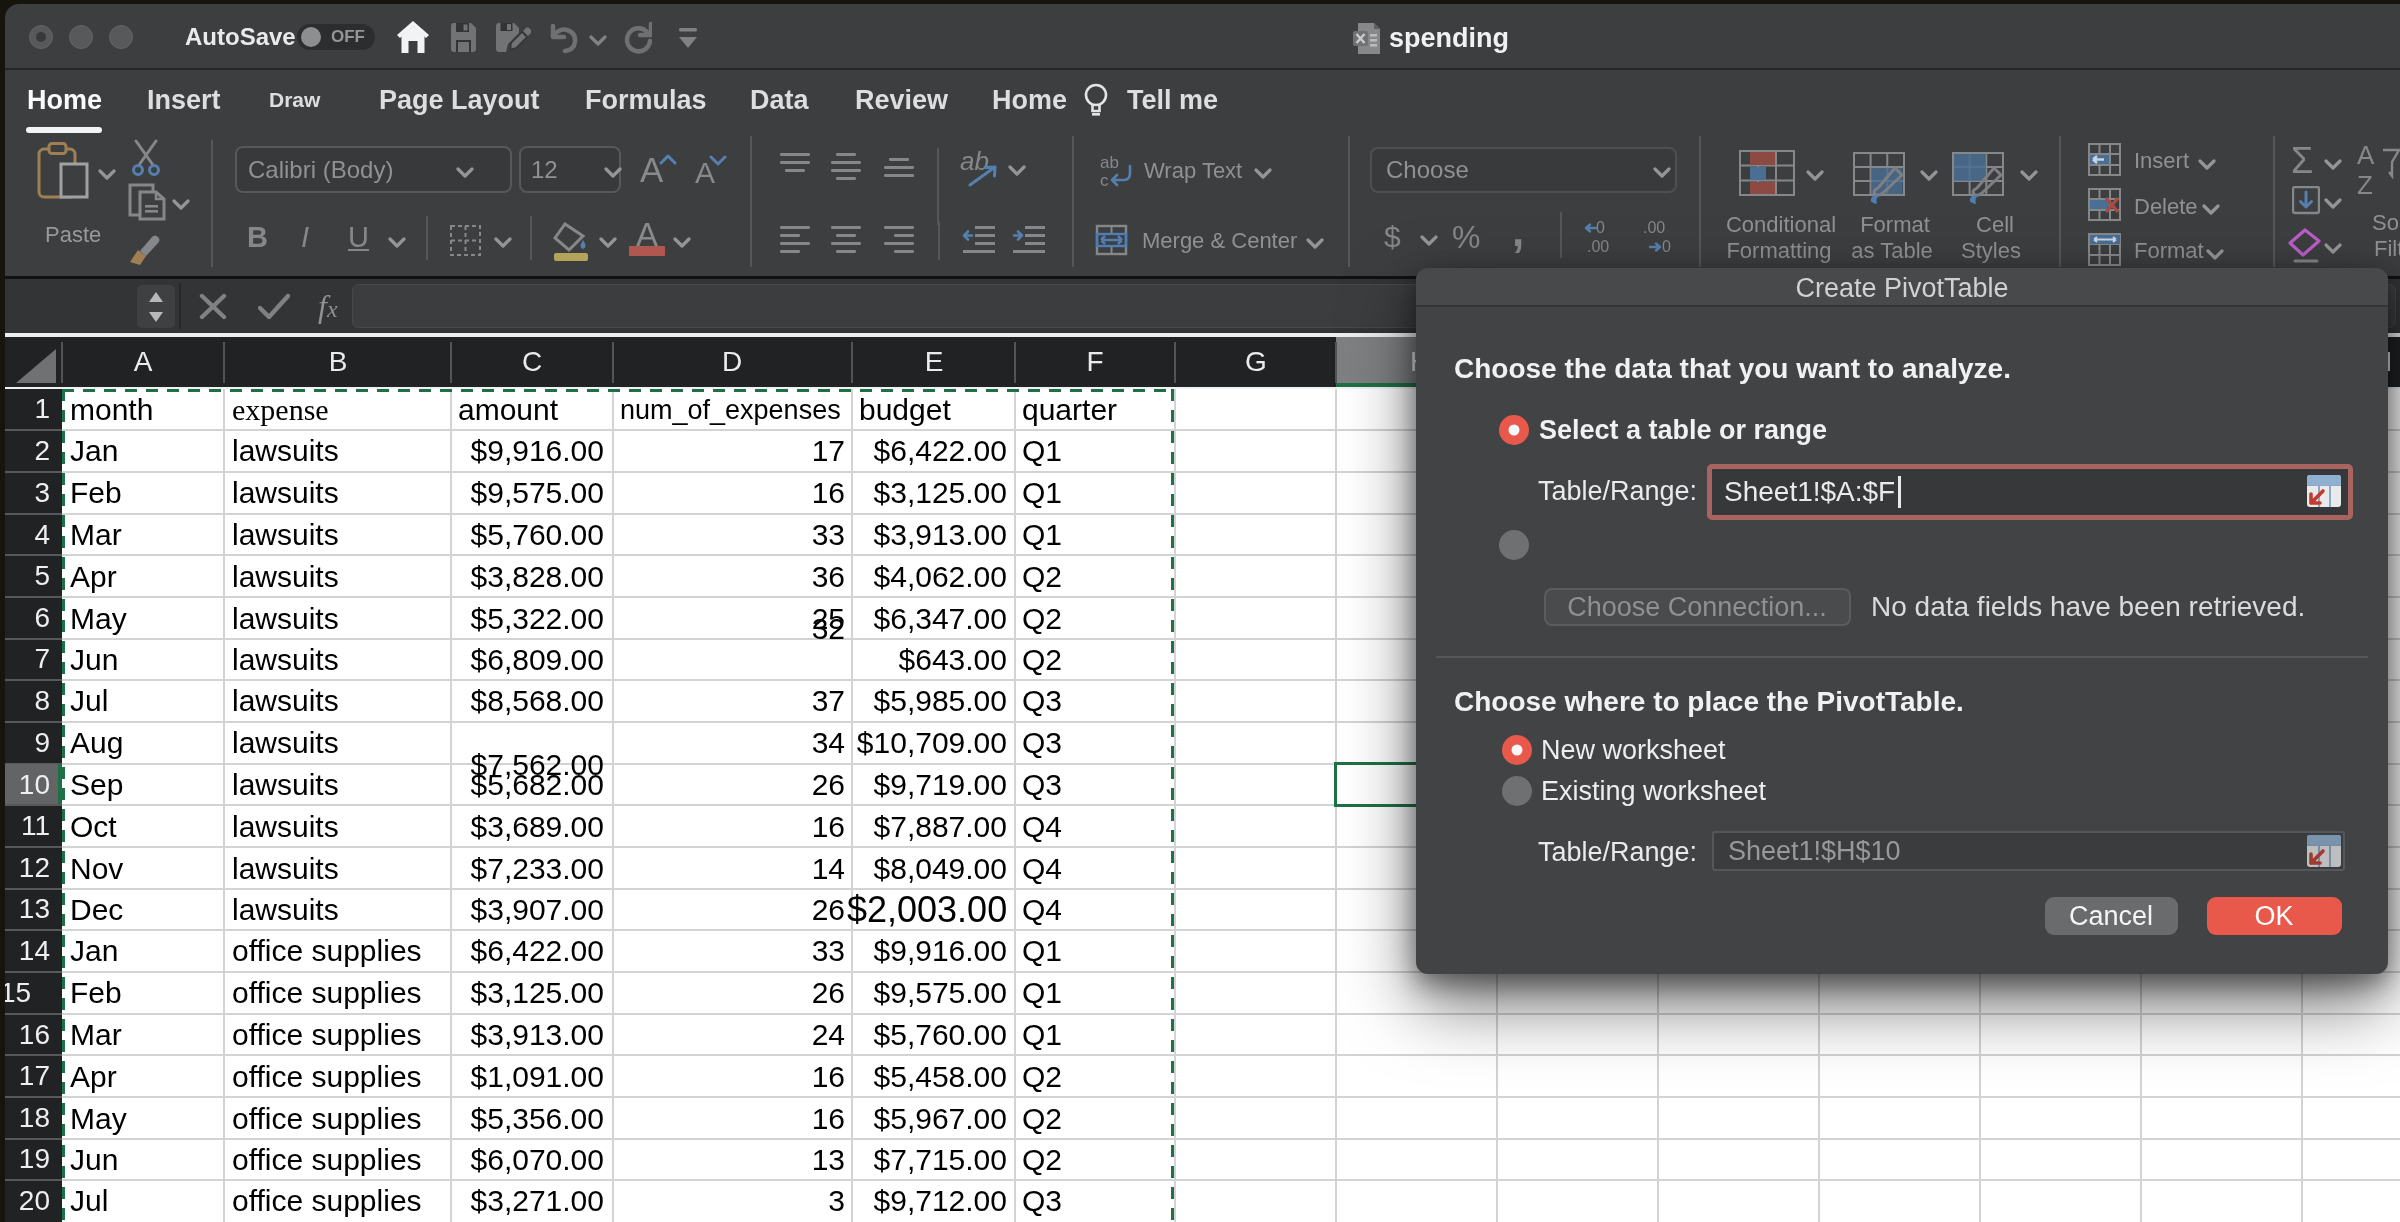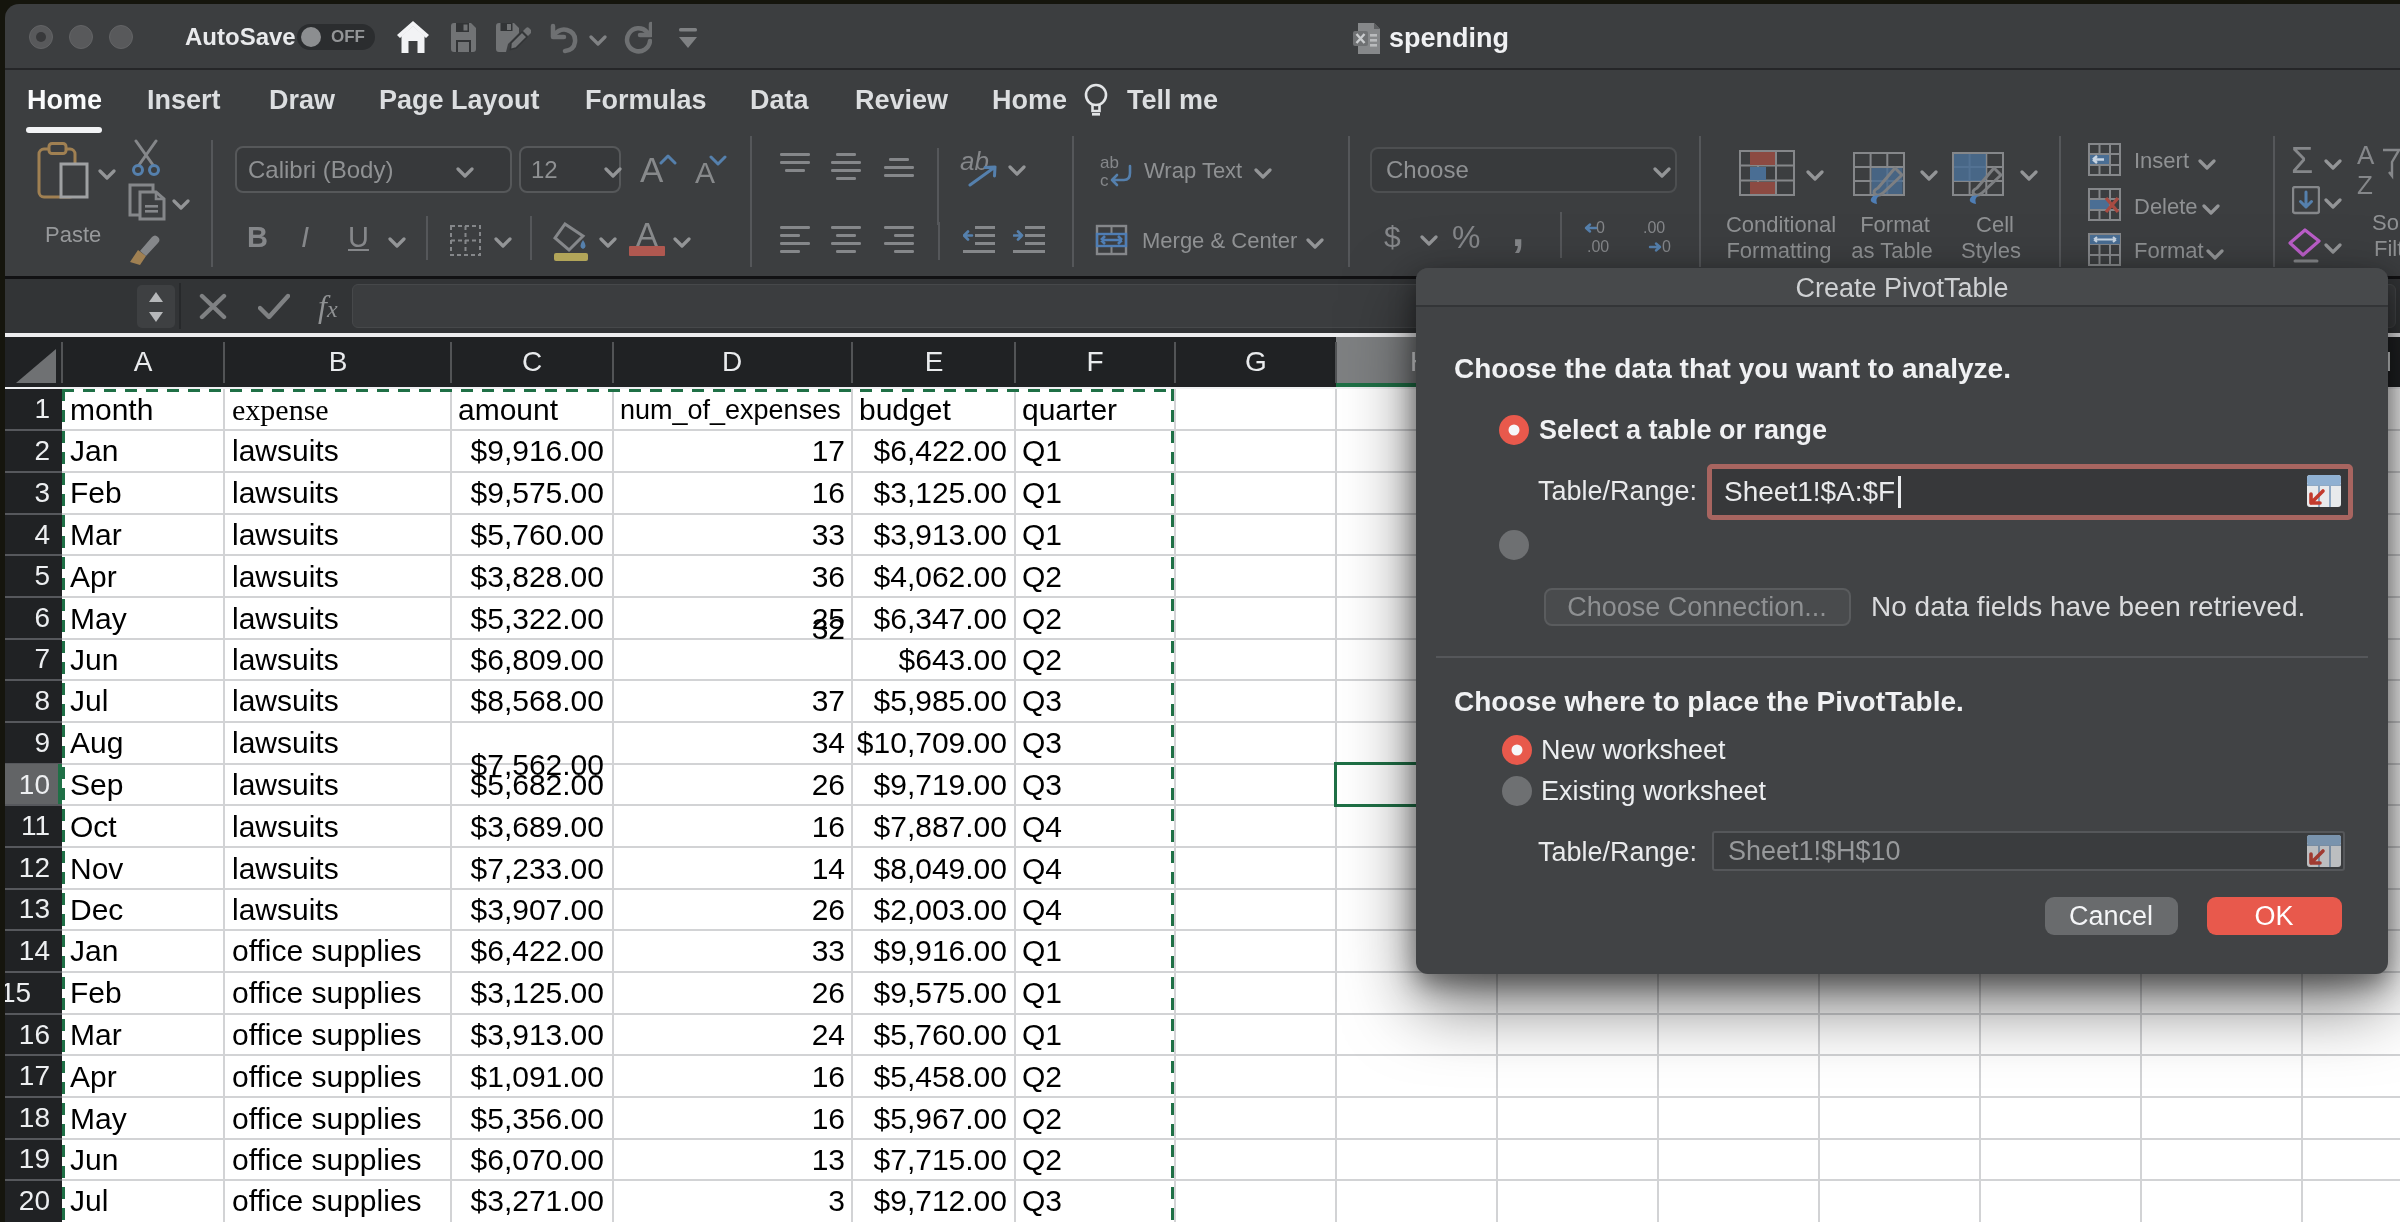--- a/index.html
+++ b/index.html
@@ -54,21 +54,21 @@
       <rect x="1" y="9" width="15" height="15" rx="2" fill="#6f7173"></rect>
       <path d="M4.5 12 L12.5 21 M12.5 12 L4.5 21" stroke="#caccce" stroke-width="2.4"></path>
       <rect x="18" y="12" width="7" height="2.6" fill="#b9bbbd"></rect>
       <rect x="18" y="17" width="7" height="2.6" fill="#b9bbbd"></rect>
       <rect x="18" y="22" width="7" height="2.6" fill="#b9bbbd"></rect>
     </svg></div>
 <div style="position:absolute;left:1389px;top:18px;width:200px;height:40px;line-height:40px;font-family:'Liberation Sans',sans-serif;font-size:27px;color:#f0f1f3;font-weight:700;text-align:left;white-space:nowrap;">spending</div>
 <div style="position:absolute;left:27px;top:80px;width:106px;height:40px;line-height:40px;font-family:'Liberation Sans',sans-serif;font-size:27px;color:#fafbfc;font-weight:700;text-align:left;white-space:nowrap;">Home</div>
 <div style="position:absolute;left:26px;top:127px;width:76px;height:6px;background:#f2f3f5;border-radius:3px;"></div>
 <div style="position:absolute;left:147px;top:80px;width:100px;height:40px;line-height:40px;font-family:'Liberation Sans',sans-serif;font-size:27px;color:#dcdee0;font-weight:700;text-align:left;white-space:nowrap;">Insert</div>
-<div style="position:absolute;left:269px;top:80px;width:94px;height:40px;line-height:40px;font-family:'Liberation Sans',sans-serif;font-size:27px;color:#dcdee0;font-weight:700;text-align:left;white-space:nowrap;">Draw</div>
+<div style="position:absolute;left:269px;top:80px;width:94px;height:40px;line-height:40px;font-family:'Liberation Sans',sans-serif;font-size:21px;color:#dcdee0;font-weight:700;text-align:left;white-space:nowrap;">Draw</div>
 <div style="position:absolute;left:379px;top:80px;width:184px;height:40px;line-height:40px;font-family:'Liberation Sans',sans-serif;font-size:27px;color:#dcdee0;font-weight:700;text-align:left;white-space:nowrap;">Page Layout</div>
 <div style="position:absolute;left:585px;top:80px;width:144px;height:40px;line-height:40px;font-family:'Liberation Sans',sans-serif;font-size:27px;color:#dcdee0;font-weight:700;text-align:left;white-space:nowrap;">Formulas</div>
 <div style="position:absolute;left:750px;top:80px;width:87px;height:40px;line-height:40px;font-family:'Liberation Sans',sans-serif;font-size:27px;color:#dcdee0;font-weight:700;text-align:left;white-space:nowrap;">Data</div>
 <div style="position:absolute;left:855px;top:80px;width:118px;height:40px;line-height:40px;font-family:'Liberation Sans',sans-serif;font-size:27px;color:#dcdee0;font-weight:700;text-align:left;white-space:nowrap;">Review</div>
 <div style="position:absolute;left:992px;top:80px;width:87px;height:40px;line-height:40px;font-family:'Liberation Sans',sans-serif;font-size:27px;color:#dcdee0;font-weight:700;text-align:left;white-space:nowrap;">Home</div>
 <div style="position:absolute;left:1083px;top:82px;width:26px;height:38px;"><svg width="26" height="38" viewBox="0 0 26 38">
       <circle cx="13" cy="13" r="10" stroke="#e2e4e6" stroke-width="2.6" fill="none"></circle>
       <path d="M9.5 22 L9.5 29 L16.5 29 L16.5 22" stroke="#e2e4e6" stroke-width="2.6" fill="none"></path>
       <rect x="9" y="31" width="8" height="2.6" fill="#e2e4e6"></rect>
     </svg></div>
@@ -539,21 +539,21 @@
 <div style="position:absolute;left:70px;top:846px;width:150px;height:45px;line-height:45px;font-family:'Liberation Sans',sans-serif;font-size:30px;color:#000;font-weight:400;text-align:left;white-space:nowrap;">Nov</div>
 <div style="position:absolute;left:232px;top:846px;width:220px;height:45px;line-height:45px;font-family:'Liberation Sans',sans-serif;font-size:30px;color:#000;font-weight:400;text-align:left;white-space:nowrap;">lawsuits</div>
 <div style="position:absolute;left:454px;top:846px;width:150px;height:45px;line-height:45px;font-family:'Liberation Sans',sans-serif;font-size:30px;color:#000;font-weight:400;text-align:right;white-space:nowrap;">$7,233.00</div>
 <div style="position:absolute;left:725px;top:846px;width:120px;height:45px;line-height:45px;font-family:'Liberation Sans',sans-serif;font-size:30px;color:#000;font-weight:400;text-align:right;white-space:nowrap;">14</div>
 <div style="position:absolute;left:847px;top:846px;width:160px;height:45px;line-height:45px;font-family:'Liberation Sans',sans-serif;font-size:30px;color:#000;font-weight:400;text-align:right;white-space:nowrap;">$8,049.00</div>
 <div style="position:absolute;left:1022px;top:846px;width:100px;height:45px;line-height:45px;font-family:'Liberation Sans',sans-serif;font-size:30px;color:#000;font-weight:400;text-align:left;white-space:nowrap;">Q4</div>
 <div style="position:absolute;left:70px;top:887px;width:150px;height:45px;line-height:45px;font-family:'Liberation Sans',sans-serif;font-size:30px;color:#000;font-weight:400;text-align:left;white-space:nowrap;">Dec</div>
 <div style="position:absolute;left:232px;top:887px;width:220px;height:45px;line-height:45px;font-family:'Liberation Sans',sans-serif;font-size:30px;color:#000;font-weight:400;text-align:left;white-space:nowrap;">lawsuits</div>
 <div style="position:absolute;left:454px;top:887px;width:150px;height:45px;line-height:45px;font-family:'Liberation Sans',sans-serif;font-size:30px;color:#000;font-weight:400;text-align:right;white-space:nowrap;">$3,907.00</div>
 <div style="position:absolute;left:725px;top:887px;width:120px;height:45px;line-height:45px;font-family:'Liberation Sans',sans-serif;font-size:30px;color:#000;font-weight:400;text-align:right;white-space:nowrap;">26</div>
-<div style="position:absolute;left:847px;top:887px;width:160px;height:45px;line-height:45px;font-family:'Liberation Sans',sans-serif;font-size:30px;color:#000;font-weight:400;text-align:right;white-space:nowrap;">$2,003.00</div>
+<div style="position:absolute;left:847px;top:887px;width:160px;height:45px;line-height:45px;font-family:'Liberation Sans',sans-serif;font-size:36px;color:#000;font-weight:400;text-align:right;white-space:nowrap;">$2,003.00</div>
 <div style="position:absolute;left:1022px;top:887px;width:100px;height:45px;line-height:45px;font-family:'Liberation Sans',sans-serif;font-size:30px;color:#000;font-weight:400;text-align:left;white-space:nowrap;">Q4</div>
 <div style="position:absolute;left:70px;top:928px;width:150px;height:45px;line-height:45px;font-family:'Liberation Sans',sans-serif;font-size:30px;color:#000;font-weight:400;text-align:left;white-space:nowrap;">Jan</div>
 <div style="position:absolute;left:232px;top:928px;width:220px;height:45px;line-height:45px;font-family:'Liberation Sans',sans-serif;font-size:30px;color:#000;font-weight:400;text-align:left;white-space:nowrap;">office supplies</div>
 <div style="position:absolute;left:454px;top:928px;width:150px;height:45px;line-height:45px;font-family:'Liberation Sans',sans-serif;font-size:30px;color:#000;font-weight:400;text-align:right;white-space:nowrap;">$6,422.00</div>
 <div style="position:absolute;left:725px;top:928px;width:120px;height:45px;line-height:45px;font-family:'Liberation Sans',sans-serif;font-size:30px;color:#000;font-weight:400;text-align:right;white-space:nowrap;">33</div>
 <div style="position:absolute;left:847px;top:928px;width:160px;height:45px;line-height:45px;font-family:'Liberation Sans',sans-serif;font-size:30px;color:#000;font-weight:400;text-align:right;white-space:nowrap;">$9,916.00</div>
 <div style="position:absolute;left:1022px;top:928px;width:100px;height:45px;line-height:45px;font-family:'Liberation Sans',sans-serif;font-size:30px;color:#000;font-weight:400;text-align:left;white-space:nowrap;">Q1</div>
 <div style="position:absolute;left:70px;top:970px;width:150px;height:45px;line-height:45px;font-family:'Liberation Sans',sans-serif;font-size:30px;color:#000;font-weight:400;text-align:left;white-space:nowrap;">Feb</div>
 <div style="position:absolute;left:232px;top:970px;width:220px;height:45px;line-height:45px;font-family:'Liberation Sans',sans-serif;font-size:30px;color:#000;font-weight:400;text-align:left;white-space:nowrap;">office supplies</div>
 <div style="position:absolute;left:454px;top:970px;width:150px;height:45px;line-height:45px;font-family:'Liberation Sans',sans-serif;font-size:30px;color:#000;font-weight:400;text-align:right;white-space:nowrap;">$3,125.00</div>

